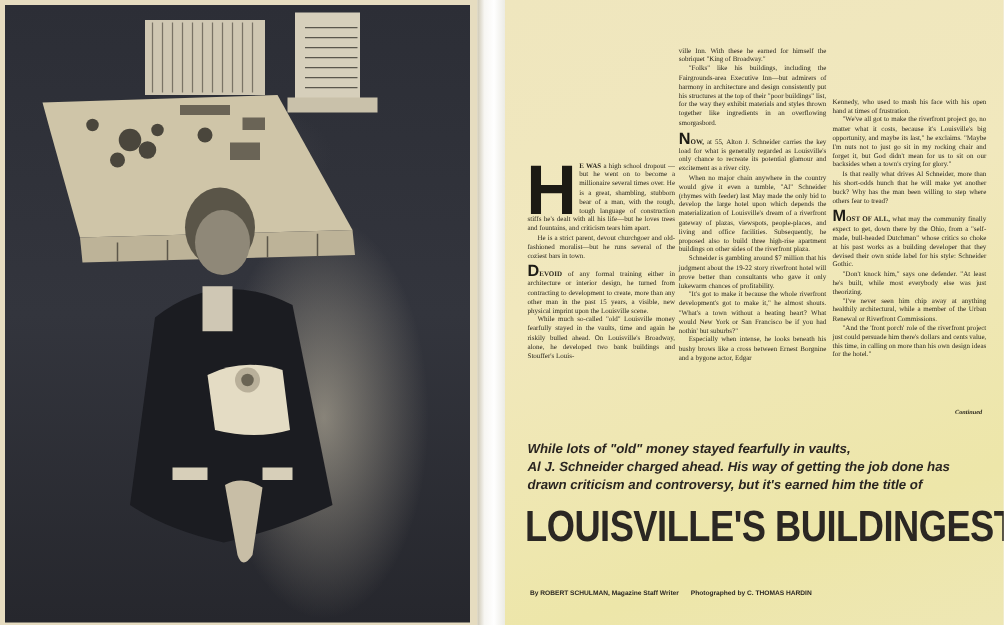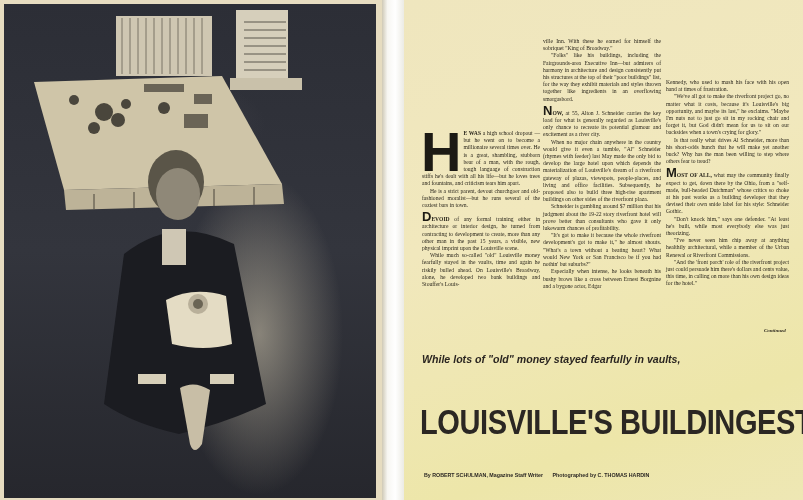--- a/index.html
+++ b/index.html
@@ -133,20 +133,22 @@
     <p>Is that really what drives Al Schneider, more than his short-odds hunch that he will make yet another buck? Why has the man been willing to step where others fear to tread?</p>
     <p class="noindent" style="margin-top:3px;"><span class="dropcap-small">M</span><span class="smallcaps">OST OF ALL,</span><span> what may the community finally expect to get, down there by the Ohio, from a "self-made, bull-headed Dutchman" whose critics so choke at his past works as a building developer that they devised their own snide label for his style: Schneider Gothic.</span></p>
     <p>"Don't knock him," says one defender. "At least he's built, while most everybody else was just theorizing.</p>
     <p>"I've never seen him chip away at anything healthily architectural, while a member of the Urban Renewal or Riverfront Commissions.</p>
     <p>"And the 'front porch' role of the riverfront project just could persuade him there's dollars and cents value, this time, in calling on more than his own design ideas for the hotel."</p>
   </div>
   <div class="continued">Continued</div>
 
   <div class="deck">
     <div>While lots of "old" money stayed fearfully in vaults,</div>
+    <div>Al J. Schneider charged ahead. His way of getting the job done has</div>
+    <div>drawn criticism and controversy, but it's earned him the title of</div>
   </div>
 
   <div class="headline">LOUISVILLE'S BUILDINGEST MAN</div>
 
   <div class="byline">
     <span>By ROBERT SCHULMAN, Magazine Staff Writer</span>
     <span>Photographed by C. THOMAS HARDIN</span>
   </div>
 </div>
 

